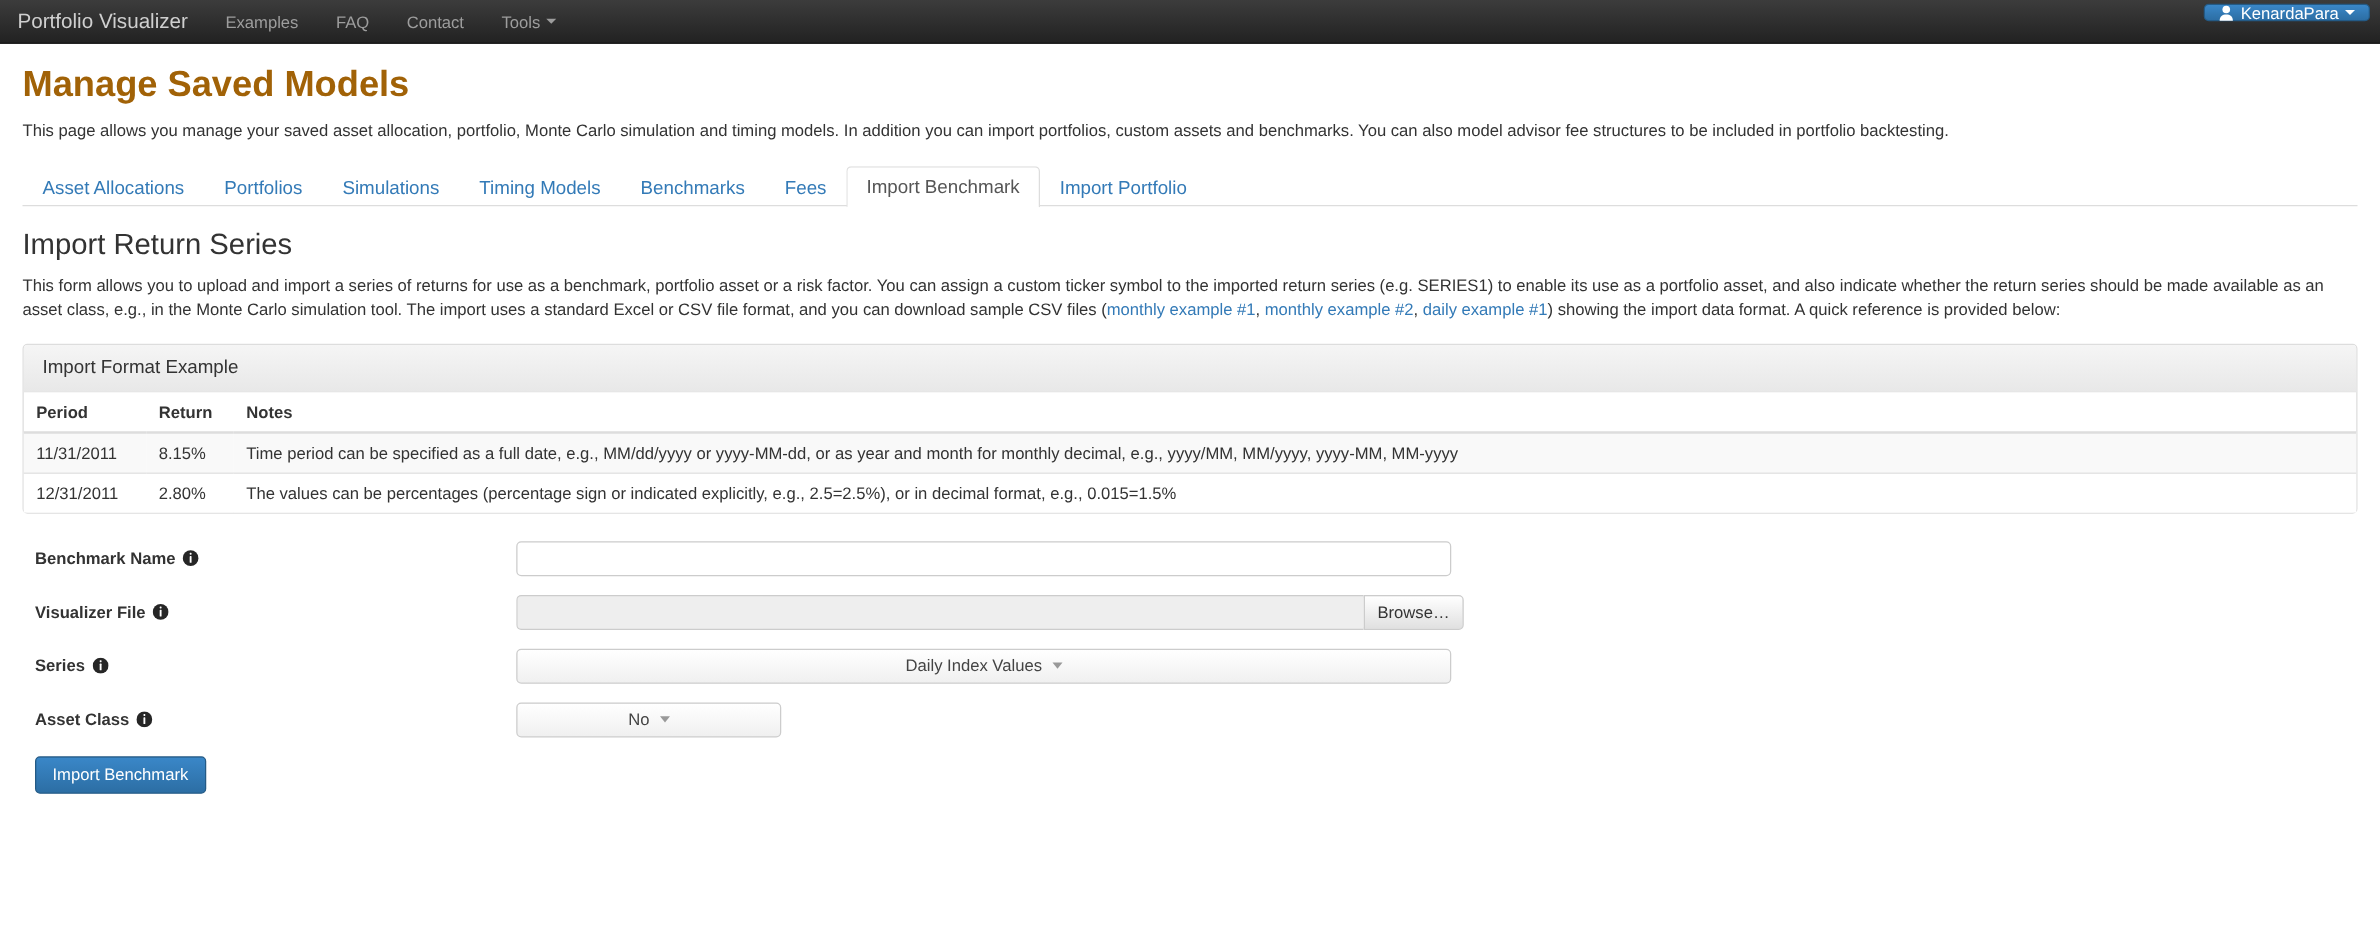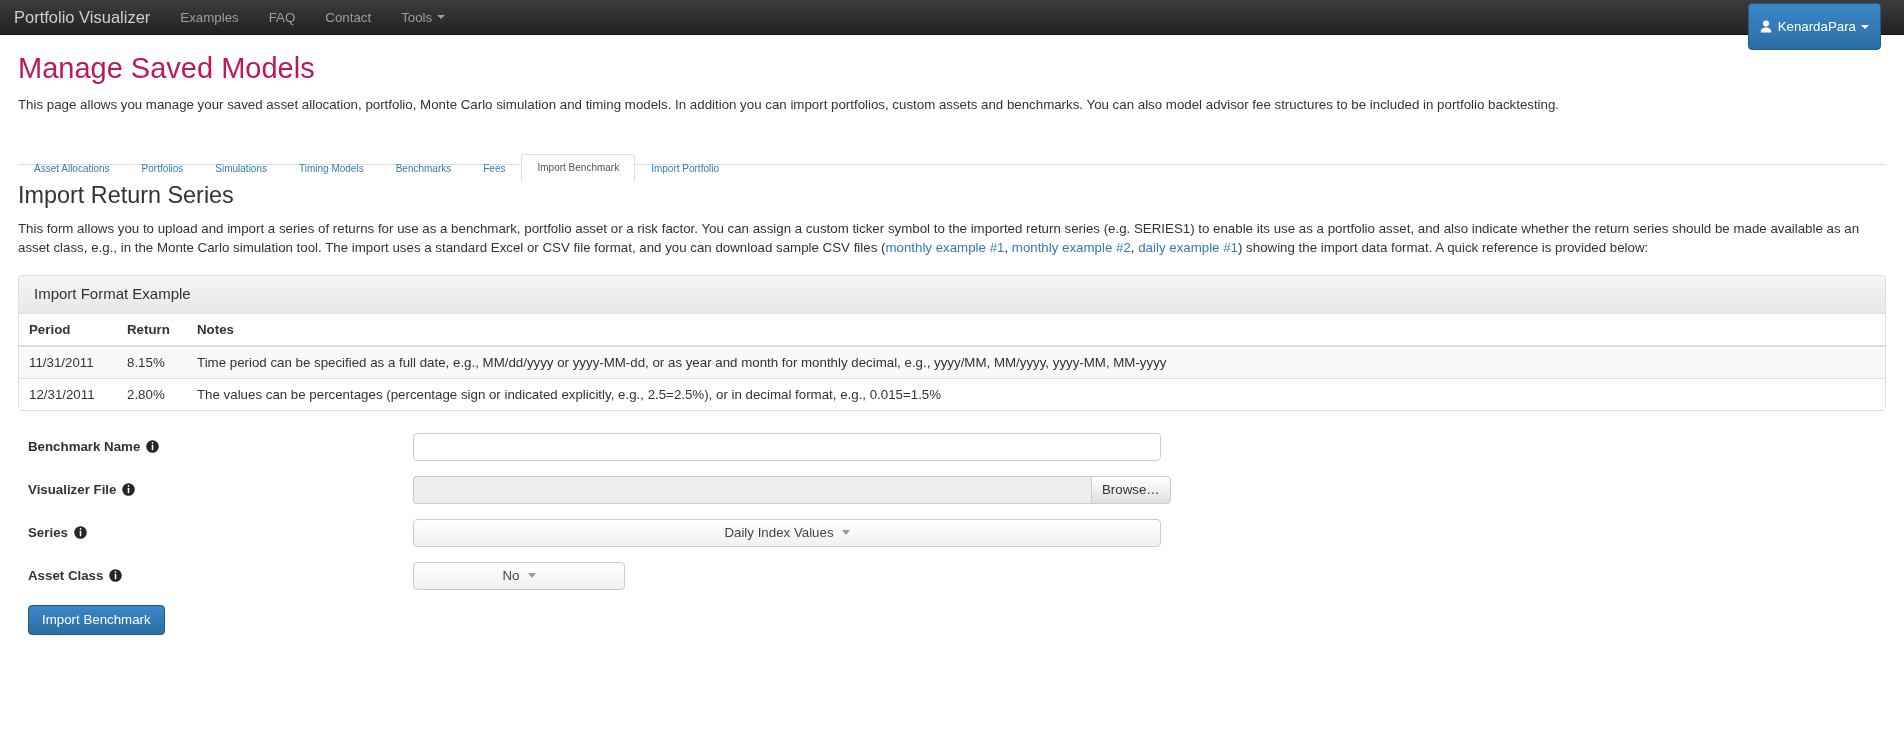--- a/index.html
+++ b/index.html
@@ -43,22 +43,22 @@
     display: inline-block;
     width: 0; height: 0;
     margin-left: 5px;
     border-top: 4px solid currentColor;
     border-right: 4px solid transparent;
     border-left: 4px solid transparent;
     vertical-align: middle;
   }
   .user-btn {
     position: absolute;
-    right: 23px; top: 3px;
-    height: 47px;
+    right: 8px; top: 3px;
+    height: 14px;
     background-image: linear-gradient(to bottom, #3a87c8 0%, #2c6ea4 100%);
     background-color: #2f76ad;
     border: 1px solid #245a85;
     border-radius: 4px;
     color: #ffffff;
     font-size: 13.3px;
     display: flex; align-items: center;
     padding: 0 11px;
     cursor: pointer;
     white-space: nowrap;
@@ -66,54 +66,54 @@
   }
   .user-icon {
     margin-right: 6px;
     display: inline-flex;
   }
 
   
   .container { padding: 0 18px; }
   h1.page-title {
     font-size: 29px;
-    font-weight: normal;
-    color: #be185d;
+    font-weight: bold;
+    color: #a16207;
     margin: 18px 0 10px 0;
     line-height: 1.1;
   }
   p.page-desc {
     font-size: 13.3px;
     color: #333;
     margin: 0 0 18px 0;
     line-height: 1.45;
   }
 
   
   .tabs {
     border-bottom: 1px solid #dddddd;
     display: flex;
     align-items: flex-end;
     height: 33px;
     margin-bottom: 0;
   }
   .tab {
-    font-size: 10px;
+    font-size: 15px;
     color: #337ab7;
     padding: 8px 15px 8px 15px;
     line-height: 1;
     cursor: pointer;
     border: 1px solid transparent;
     border-bottom: none;
     margin-bottom: -1px;
     border-radius: 4px 4px 0 0;
     white-space: nowrap;
     background: transparent;
     position: relative;
-    top: 17px;
+    top: 1px;
     margin-top: 48px;
   }
   .tab.active {
     color: #555555;
     background: #ffffff;
     border: 1px solid #dddddd;
     border-bottom: 1px solid #ffffff;
     cursor: default;
   }
 

